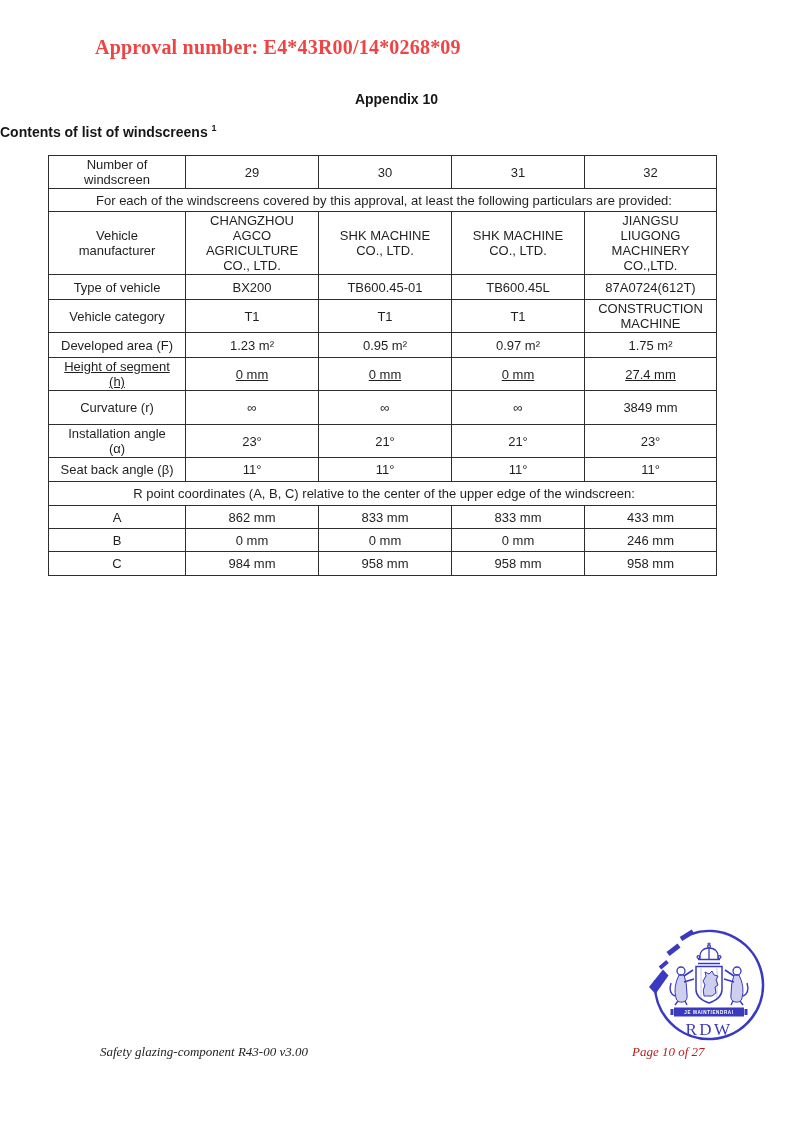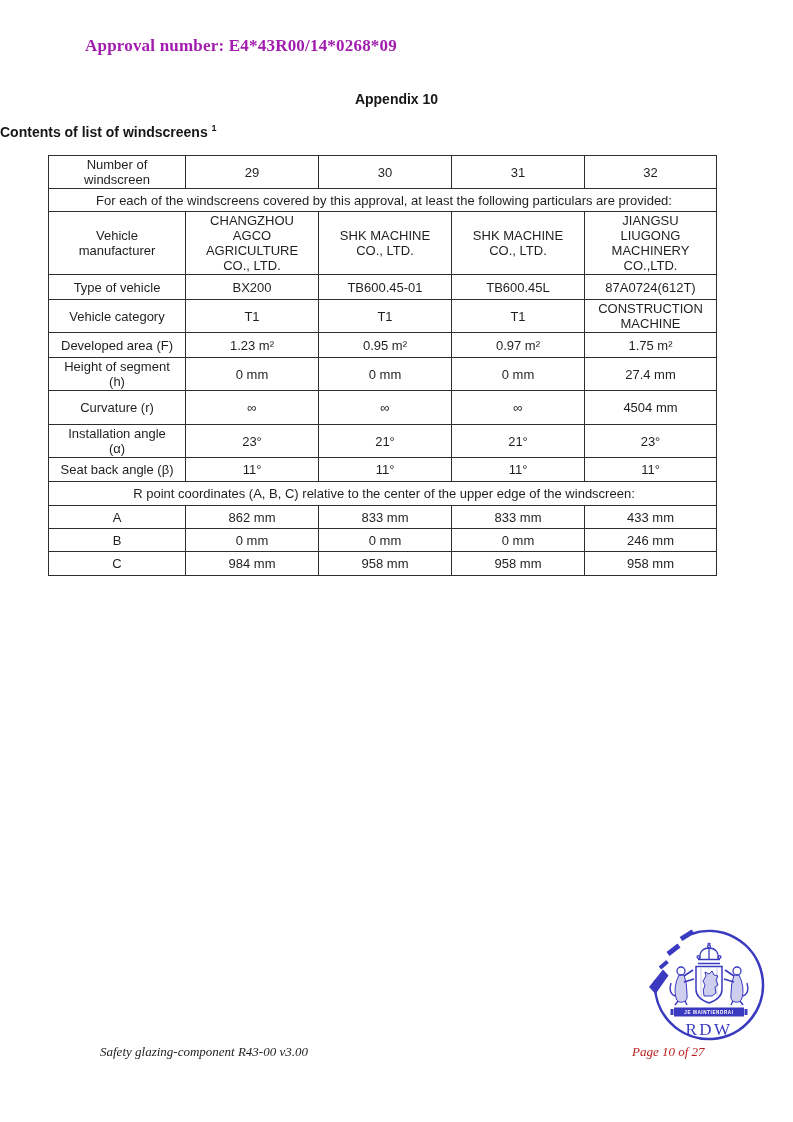--- a/index.html
+++ b/index.html
@@ -6,24 +6,24 @@
   #page{
     position:relative;
     width:793px;height:1122px;
     background:#ffffff;
     font-family:"Liberation Sans", sans-serif;
     color:#1f1f1f;
     overflow:hidden;
     margin:0 auto;
   }
   .approval-line{
-    position:absolute;left:85px;top:36px;
+    position:absolute;left:95px;top:36px;
     font-family:"Liberation Serif", serif;
-    font-weight:bold;font-size:17px;letter-spacing:.2px;
-    color:#a21caf;
+    font-weight:bold;font-size:20px;letter-spacing:.2px;
+    color:#ef4444;
     white-space:nowrap;
   }
   .appendix-title{
     position:absolute;left:0;top:91px;width:793px;
     text-align:center;font-weight:bold;font-size:14px;color:#161616;
   }
   .subtitle{
     position:absolute;left:0;top:123px;width:793px;
     text-align:left;font-weight:bold;font-size:14px;color:#161616;
   }
@@ -129,34 +129,34 @@
           <td>CONSTRUCTION
 MACHINE</td>
         </tr>
         <tr style="height: 25px;">
           <td>Developed area (F)</td>
           <td>1.23 m²</td>
           <td>0.95 m²</td>
           <td>0.97 m²</td>
           <td>1.75 m²</td>
         </tr>
-        <tr style="height: 30px;">
+        <tr style="height: 30px; text-decoration: underline;">
           <td>Height of segment
 (h)</td>
           <td>0 mm</td>
           <td>0 mm</td>
           <td>0 mm</td>
           <td>27.4 mm</td>
         </tr>
         <tr style="height: 34px;">
           <td>Curvature (r)</td>
           <td>∞</td>
           <td>∞</td>
           <td>∞</td>
-          <td>4504 mm</td>
+          <td>3849 mm</td>
         </tr>
         <tr style="height: 30px;">
           <td>Installation angle
 (α)</td>
           <td>23°</td>
           <td>21°</td>
           <td>21°</td>
           <td>23°</td>
         </tr>
         <tr style="height: 24px;">

